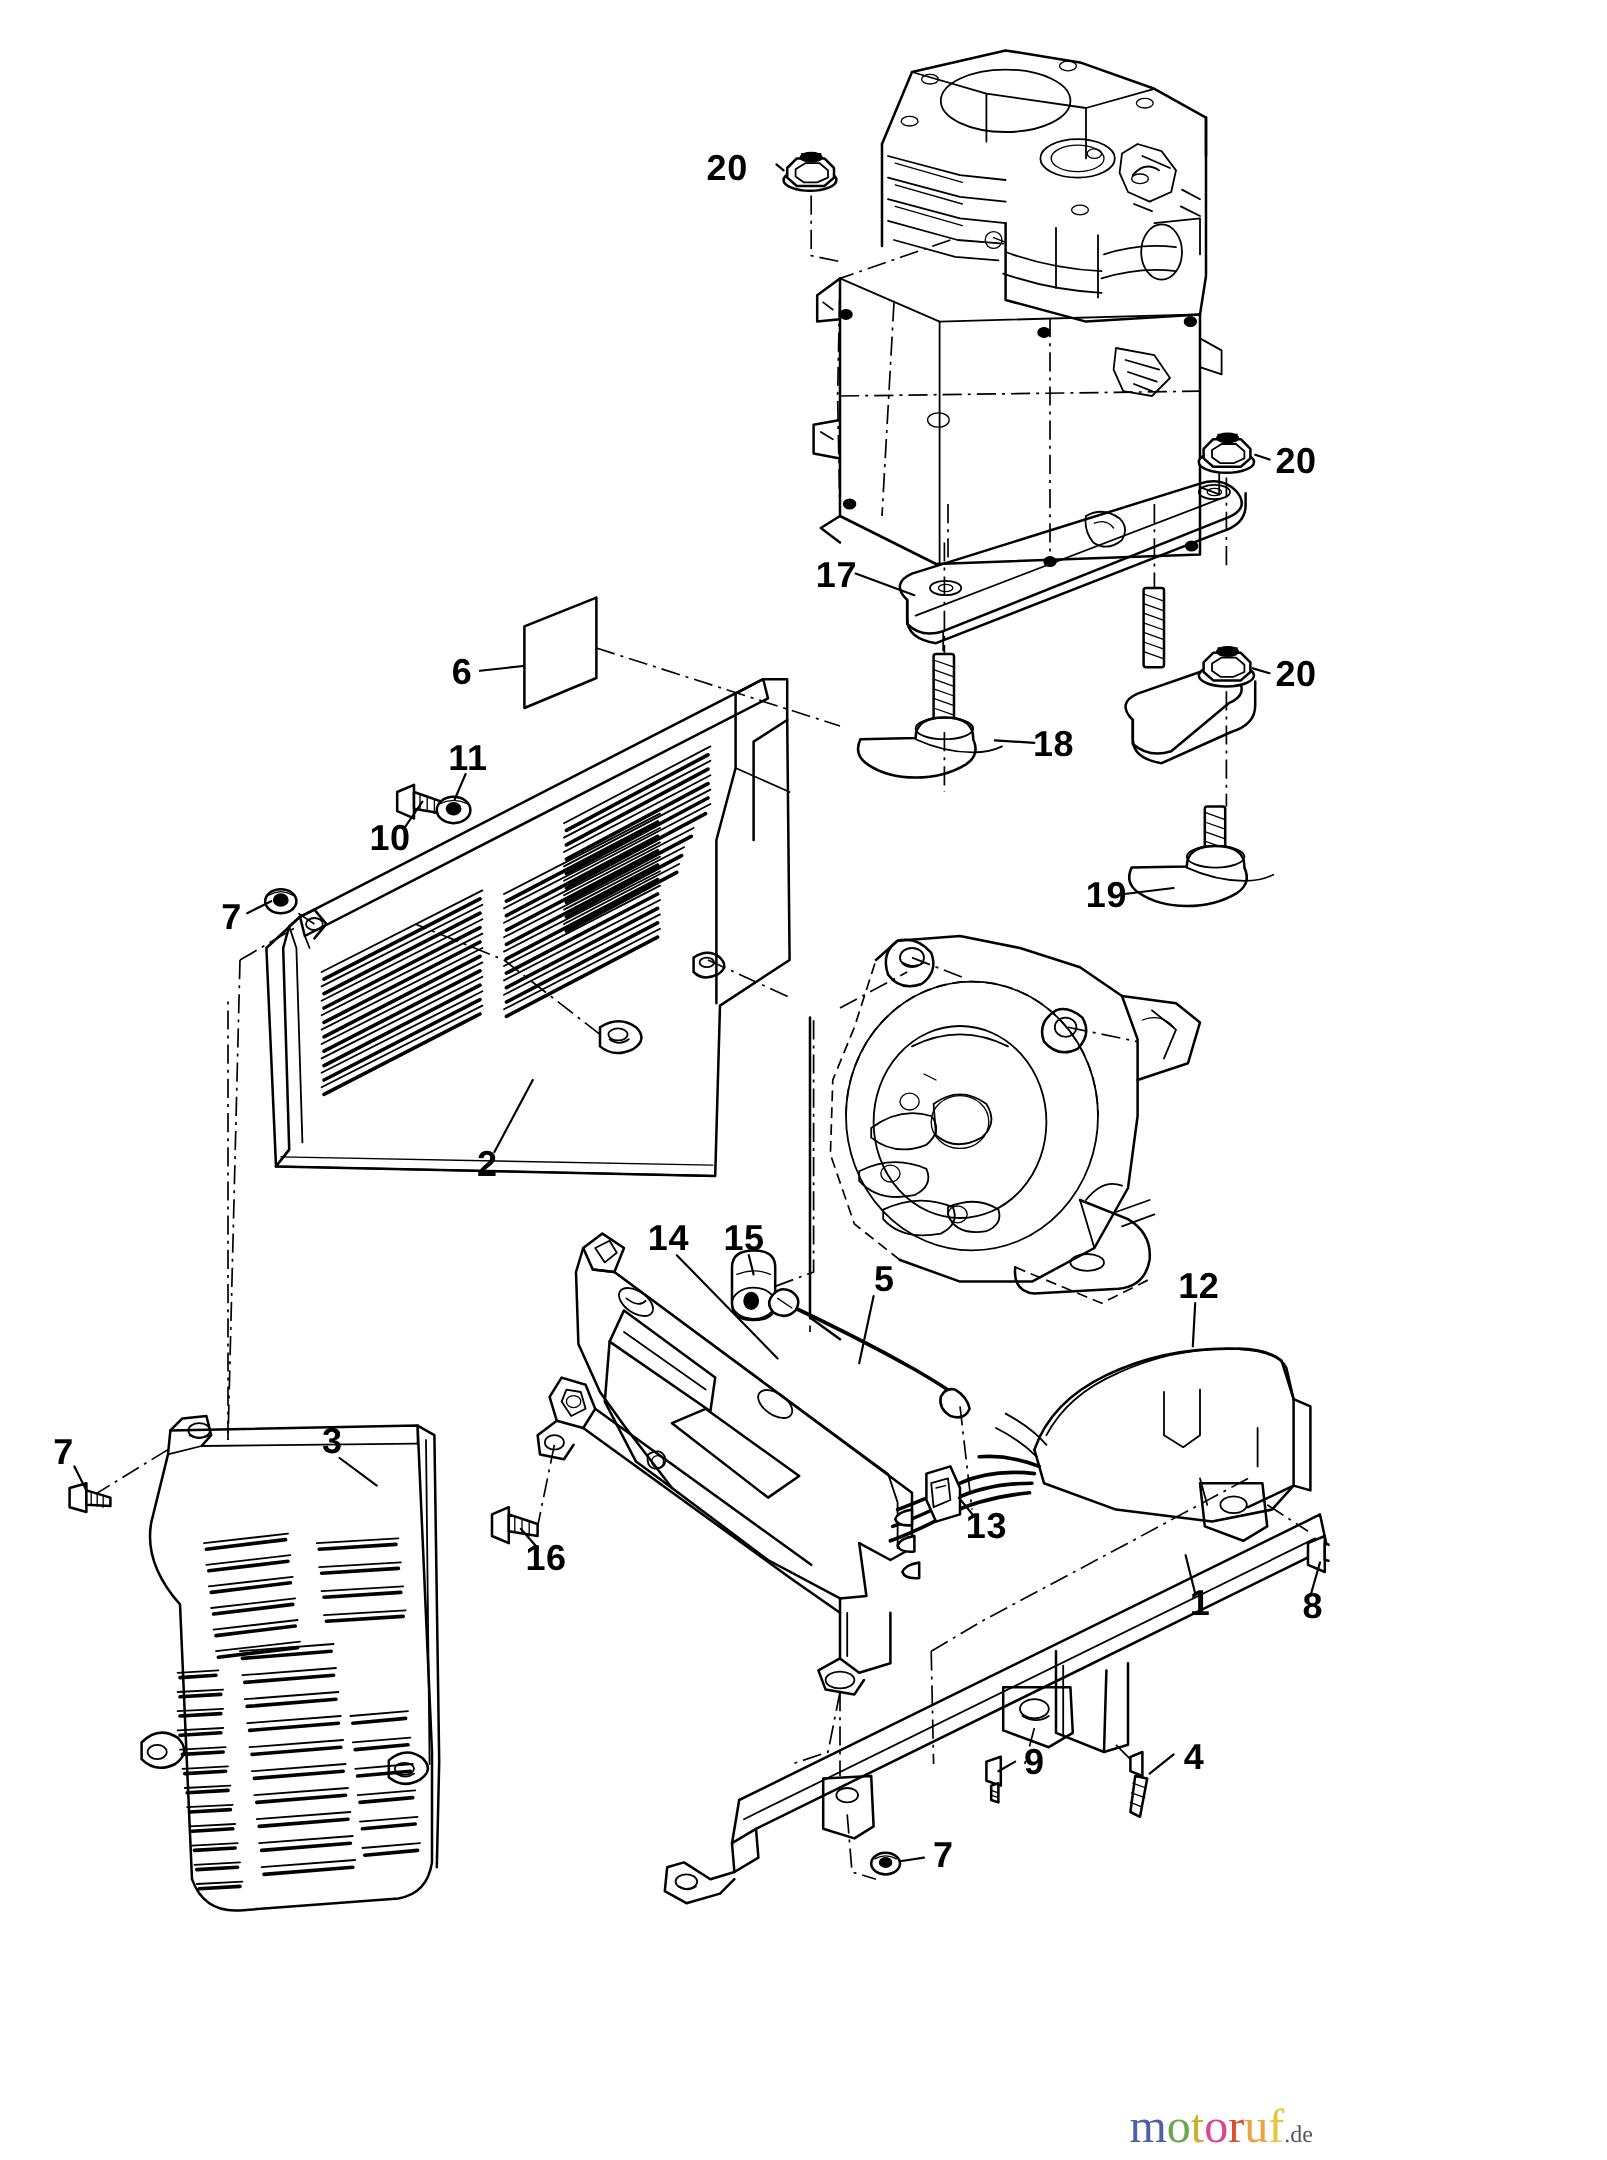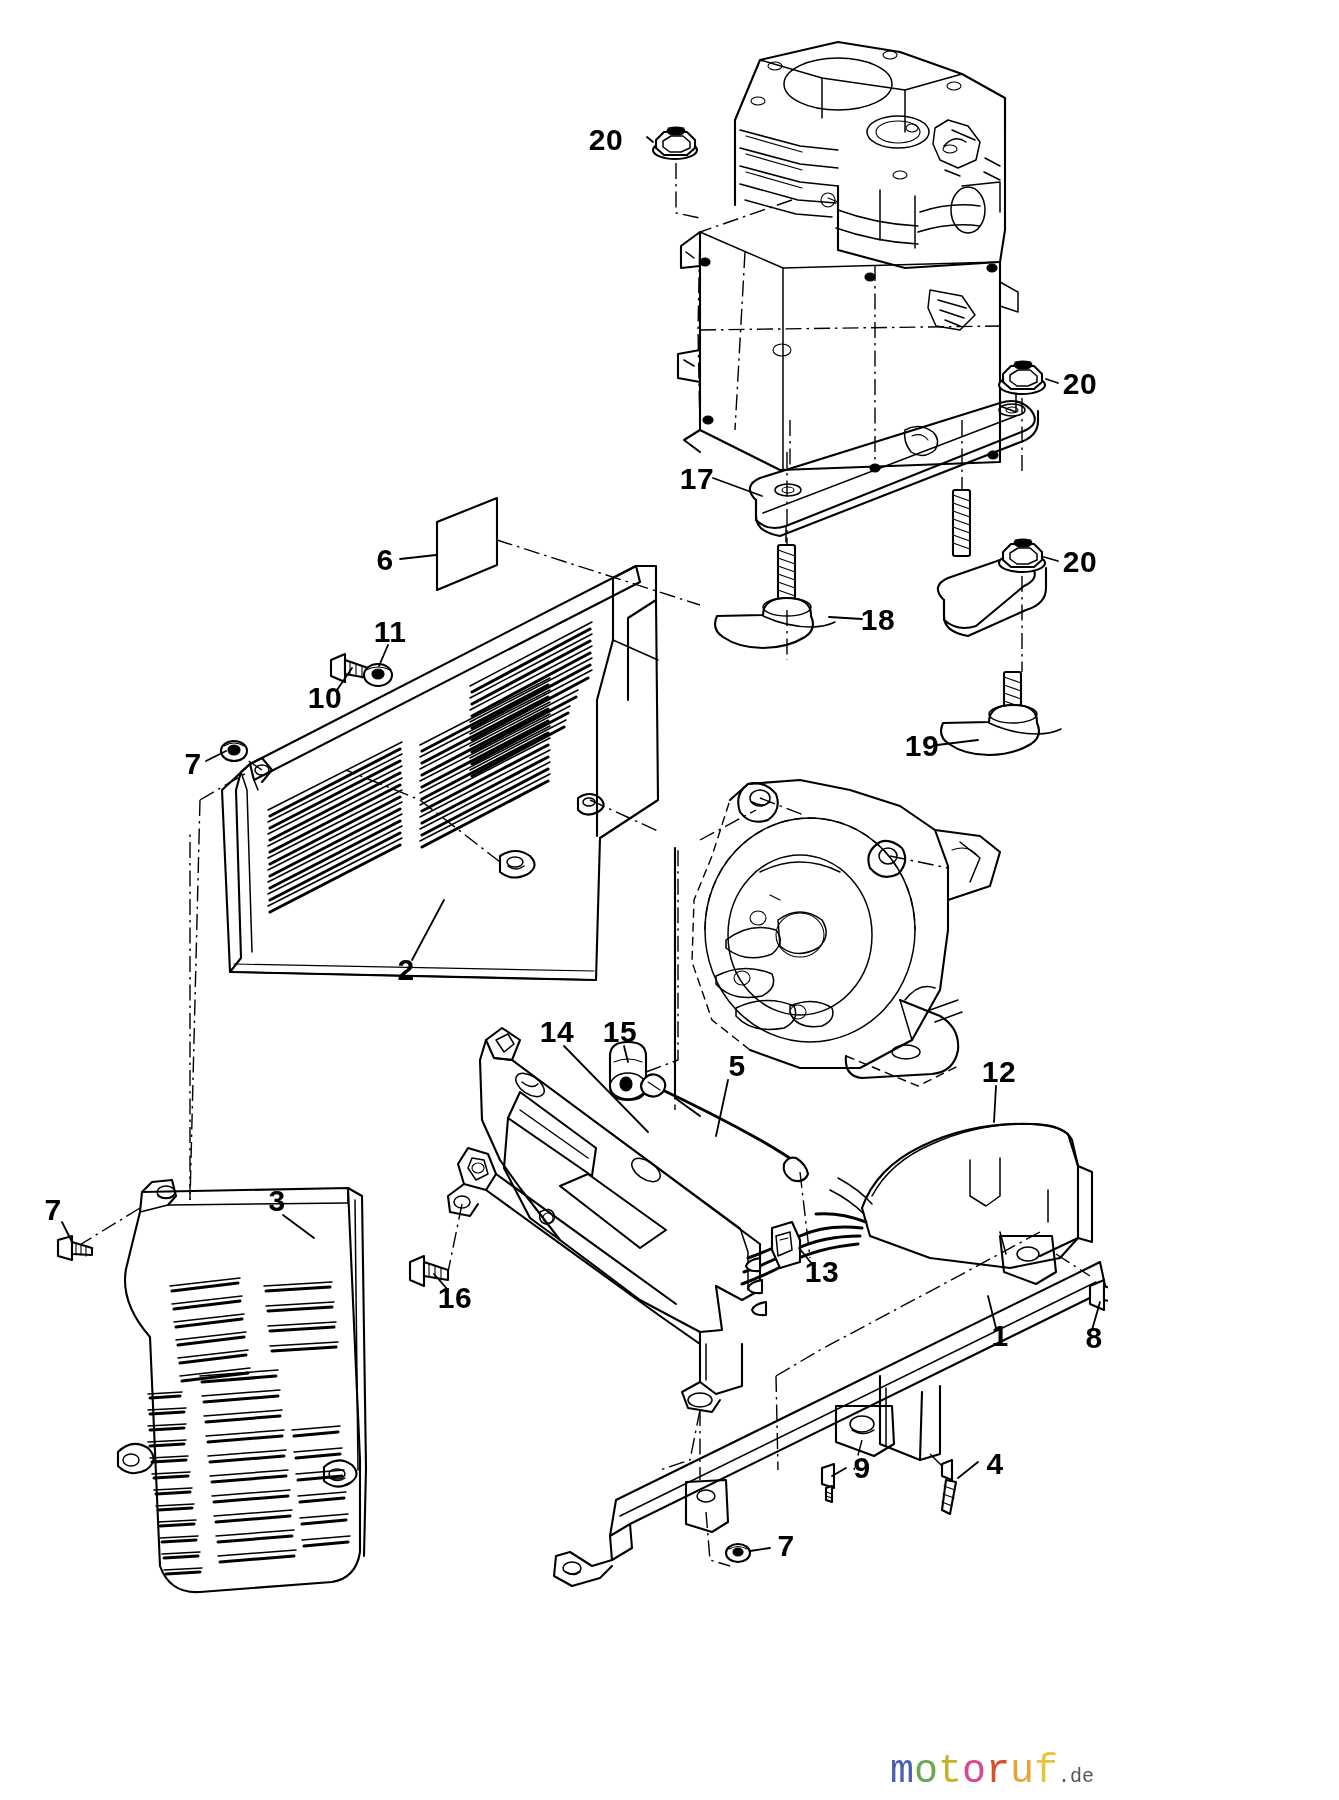--- a/index.html
+++ b/index.html
@@ -37,21 +37,21 @@
     font-family: "Liberation Sans", sans-serif;
     font-size: 30px;
     font-weight: bold;
     fill: #000000;
     letter-spacing: 0.5px;
   }
   .wm {
     position: absolute;
     right: 14px;
     bottom: 8px;
-    font-family: Liberation Mono, monospace;
+    font-family: Liberation Serif, serif;
     font-size: 40px;
     line-height: 1;
     white-space: nowrap;
     user-select: none;
   }
   .wm .s { display: inline-block; }
   .wm .tld { font-size: 20px; color: #555555; }
 </style>
 </head>
 <body>

